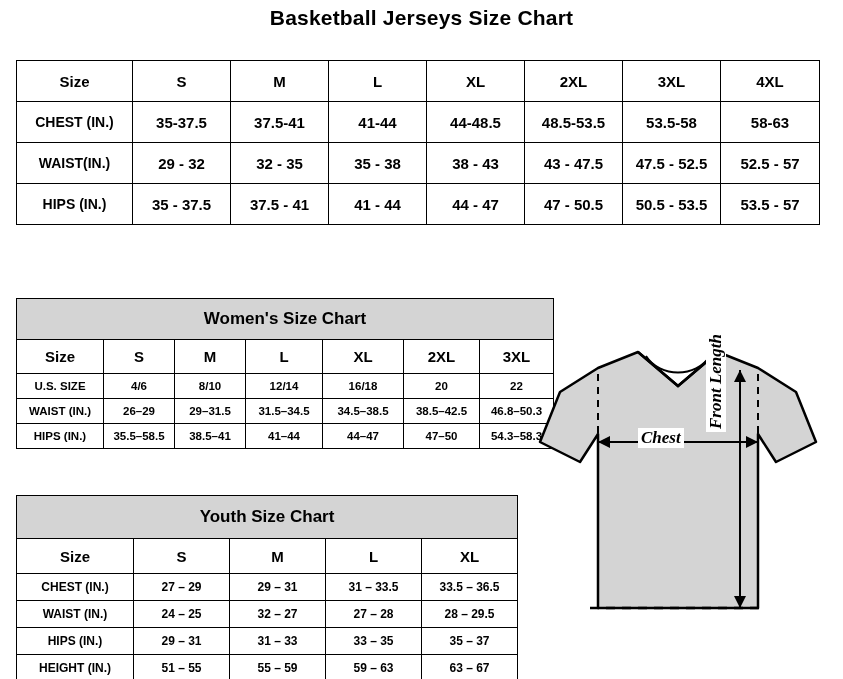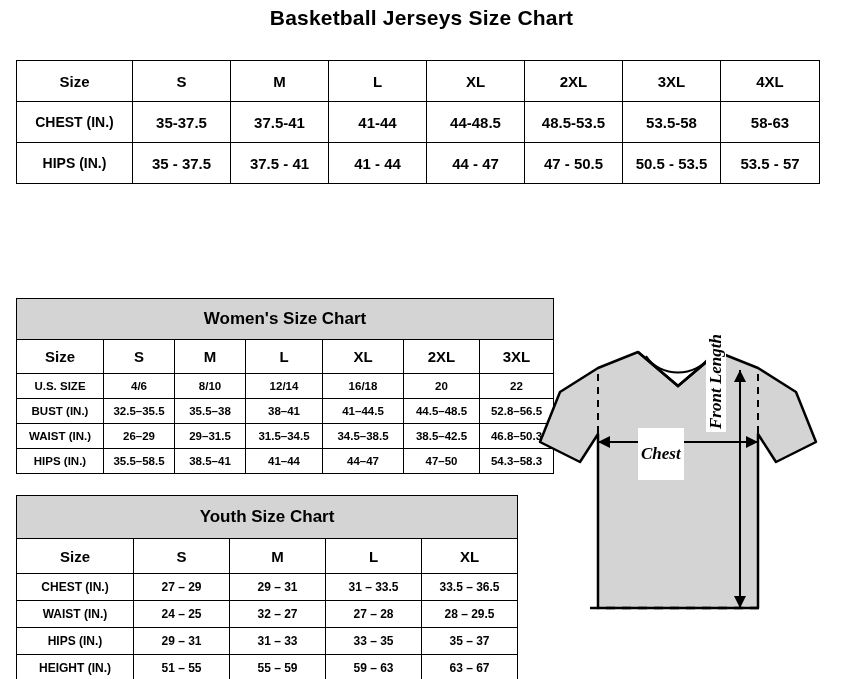--- a/index.html
+++ b/index.html
@@ -100,21 +100,21 @@
   }
   .chest-label {
     position: absolute;
     left: 638px;
     top: 428px;
     font-size: 17px;
     font-weight: bold;
     font-style: italic;
     font-family: "Liberation Serif", serif;
     background: #ffffff;
-    padding: 16px 3px;
+    padding: 0 3px;
   }
   .front-length-label {
     position: absolute;
     left: 706px;
     top: 432px;
     font-size: 17px;
     font-weight: bold;
     font-style: italic;
     font-family: "Liberation Serif", serif;
     transform: rotate(-90deg);
@@ -155,20 +155,30 @@
       </tr>
       <tr class="data-row">
         <td class="row-label">CHEST (IN.)</td>
         <td>35-37.5</td>
         <td>37.5-41</td>
         <td>41-44</td>
         <td>44-48.5</td>
         <td>48.5-53.5</td>
         <td>53.5-58</td>
         <td>58-63</td>
+      </tr>
+      <tr class="data-row">
+        <td class="row-label">WAIST(IN.)</td>
+        <td>29 - 32</td>
+        <td>32 - 35</td>
+        <td>35 - 38</td>
+        <td>38 - 43</td>
+        <td>43 - 47.5</td>
+        <td>47.5 - 52.5</td>
+        <td>52.5 - 57</td>
       </tr>
       <tr class="data-row">
         <td class="row-label">HIPS (IN.)</td>
         <td>35 - 37.5</td>
         <td>37.5 - 41</td>
         <td>41 - 44</td>
         <td>44 - 47</td>
         <td>47 - 50.5</td>
         <td>50.5 - 53.5</td>
         <td>53.5 - 57</td>
@@ -200,29 +210,20 @@
         <td class="hdr-cell">3XL</td>
       </tr>
       <tr class="data-row">
         <td class="row-label">U.S. SIZE</td>
         <td>4/6</td>
         <td>8/10</td>
         <td>12/14</td>
         <td>16/18</td>
         <td>20</td>
         <td>22</td>
-      </tr>
-      <tr class="data-row">
-        <td class="row-label">BUST  (IN.)</td>
-        <td>32.5–35.5</td>
-        <td>35.5–38</td>
-        <td>38–41</td>
-        <td>41–44.5</td>
-        <td>44.5–48.5</td>
-        <td>52.8–56.5</td>
       </tr>
       <tr class="data-row">
         <td class="row-label">WAIST  (IN.)</td>
         <td>26–29</td>
         <td>29–31.5</td>
         <td>31.5–34.5</td>
         <td>34.5–38.5</td>
         <td>38.5–42.5</td>
         <td>46.8–50.3</td>
       </tr>

